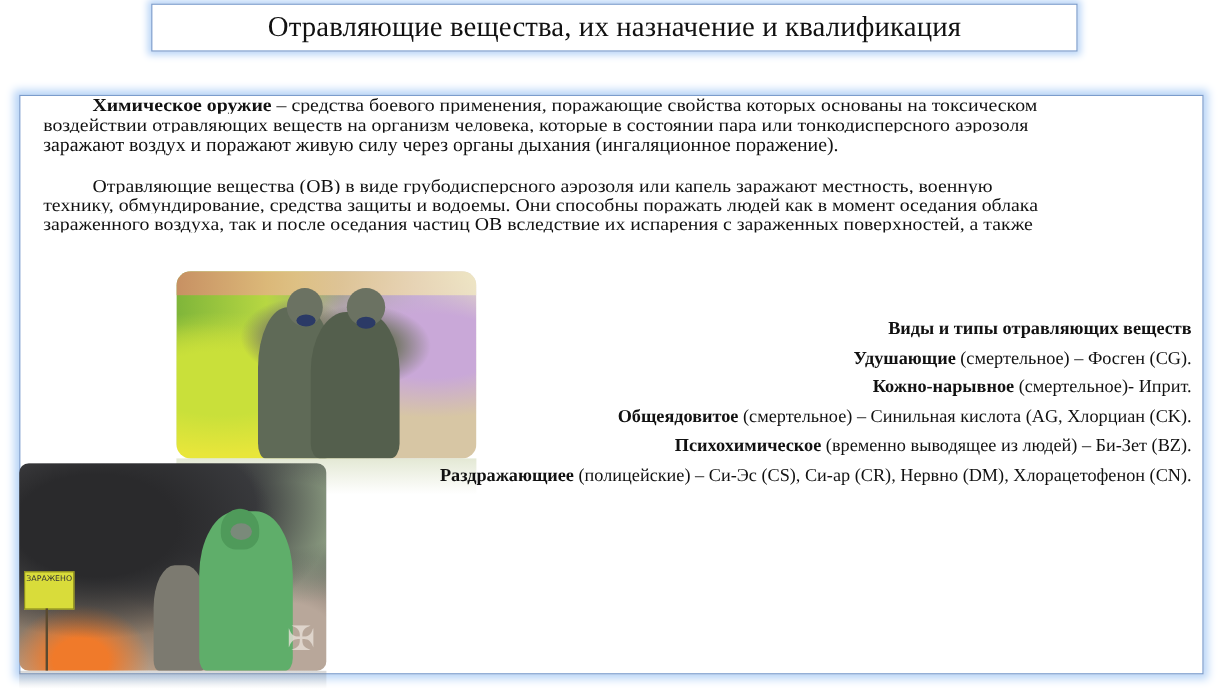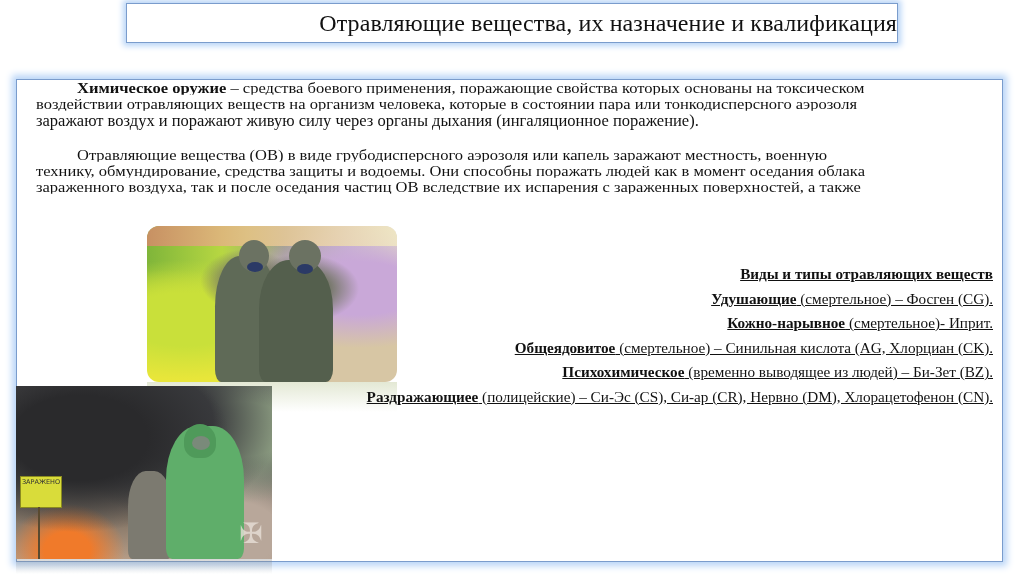--- a/index.html
+++ b/index.html
@@ -4,21 +4,21 @@
   <style>
     html, body { margin:0; padding:0; }
     body {
       width:1024px; height:574px; background:#ffffff; position:relative; overflow:hidden;
       font-family:"Liberation Serif", "DejaVu Serif", serif; color:#111;
     }
     .title-box {
       position:absolute; left:126px; top:3px; width:770px; height:38px;
       background:#fff; border:1px solid #7a9ccc;
       box-shadow:0 0 6px 3px #b9d5f7;
-      display:flex; align-items:center; justify-content:flex-end;
+      display:flex; align-items:center; justify-content:center;
     }
     .title-box span { font-size:24px; color:#111; letter-spacing:0.1px; }
     .panel {
       position:absolute; left:16px; top:79px; width:985px; height:481px;
       background:#fff; border:1px solid #7a9ccc;
       box-shadow:0 0 7px 4px #b9d5f7;
     }
     .para {
       position:absolute; left:36px; width:978px; font-size:16.5px; line-height:17.5px;
       text-align:justify; margin:0;
@@ -45,21 +45,21 @@
     .photo1 .fig { position:absolute; background:#5f6a57; border-radius:40% 40% 10% 10%; }
     .photo1 .head { position:absolute; background:#6b7262; border-radius:50%; }
     .photo1 .mask { position:absolute; background:#2b3a66; border-radius:50%; }
     .photo1 .topband { position:absolute; left:0; top:0; width:100%; height:20px;
       background:linear-gradient(90deg,#d48a6a,#e6c08a 40%,#f0e7c4); opacity:0.85; }
     .reflect1 {
       position:absolute; left:147px; top:382px; width:250px; height:30px;
       background:linear-gradient(180deg, rgba(200,210,170,0.5), rgba(255,255,255,0));
     }
     .photo2 {
-      left:16px; top:386px; width:256px; height:173px; border-radius:0;
+      left:16px; top:386px; width:256px; height:173px; border-radius:8px;
       background:
         radial-gradient(ellipse at 25% 30%, #2a2a2c 0 25%, transparent 55%),
         radial-gradient(ellipse at 60% 20%, #3a3b3e 0 20%, transparent 50%),
         radial-gradient(ellipse at 88% 25%, #8a9a80 0 15%, transparent 40%),
         radial-gradient(ellipse at 20% 95%, #f07a2a 0 8%, transparent 20%),
         radial-gradient(ellipse at 58% 80%, #f0a03a 0 6%, transparent 16%),
         radial-gradient(ellipse at 85% 85%, #b8a79a 0 15%, transparent 35%),
         linear-gradient(180deg, #4a4a4d 0%, #5a5a58 55%, #8a7a6a 80%, #b59c86 100%);
     }
     .photo2 .sign {
@@ -71,21 +71,21 @@
     .photo2 .suit { position:absolute; left:150px; top:40px; width:78px; height:133px; background:#5fae6a; border-radius:40% 40% 8% 8%; }
     .photo2 .suithead { position:absolute; left:168px; top:38px; width:32px; height:34px; background:#4f9a5a; border-radius:50% 50% 40% 40%; }
     .photo2 .suitmask { position:absolute; left:176px; top:50px; width:18px; height:14px; background:#7a8a7a; border-radius:50%; }
     .photo2 .man2 { position:absolute; left:112px; top:85px; width:44px; height:88px; background:#7c7a70; border-radius:40% 40% 10% 10%; }
     .photo2 .emblem { position:absolute; left:220px; top:130px; width:30px; height:36px; color:#e8e0d8; font-size:28px; line-height:36px; text-align:center; opacity:0.8; }
     .reflect2 {
       position:absolute; left:16px; top:559px; width:256px; height:15px;
       background:linear-gradient(180deg, rgba(140,140,140,0.35), rgba(255,255,255,0));
     }
     .types { position:absolute; right:31px; top:262px; text-align:right; font-size:15.2px; }
-    .types .row { height:24.5px; line-height:24.5px; white-space:nowrap;text-decoration:underline; }
+    .types .row { height:24.5px; line-height:24.5px; white-space:nowrap; }
     .types .heading { font-weight:bold; }
     .types b { font-weight:bold; }
   </style>
 </head>
 <body>
 
 <div class="title-box">
   <span>Отравляющие вещества, их назначение и квалификация</span>
 </div>
 

